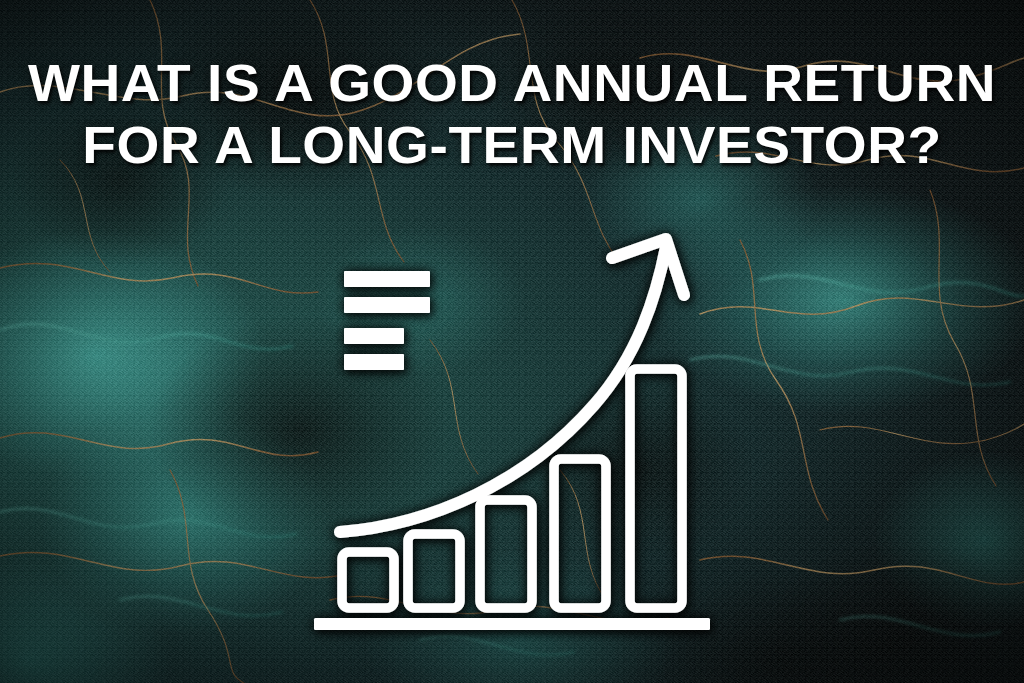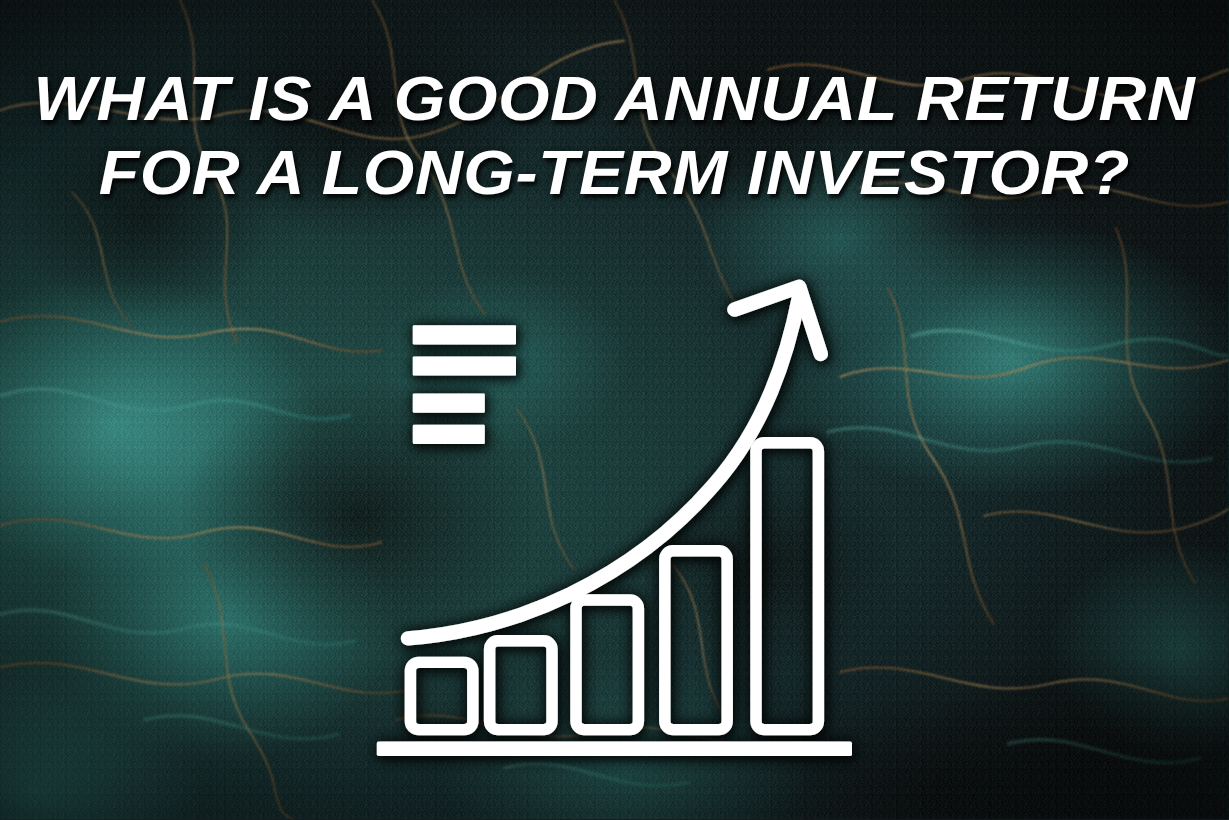--- a/index.html
+++ b/index.html
@@ -78,21 +78,20 @@
   .veins { position: absolute; inset: 0; }
 
   
   .title-block {
     position: absolute;
     left: 0;
     top: 52px;
     width: 1024px;
     text-align: center;
     z-index: 6;
-    font-style: italic;
   }
   .title-line {
     display: block;
     color: #ffffff;
     font-family: "Liberation Sans", sans-serif;
     font-weight: 700;
     font-size: 52px;
     line-height: 62px;
     letter-spacing: 0.5px;
     transform: scaleX(1.06);

